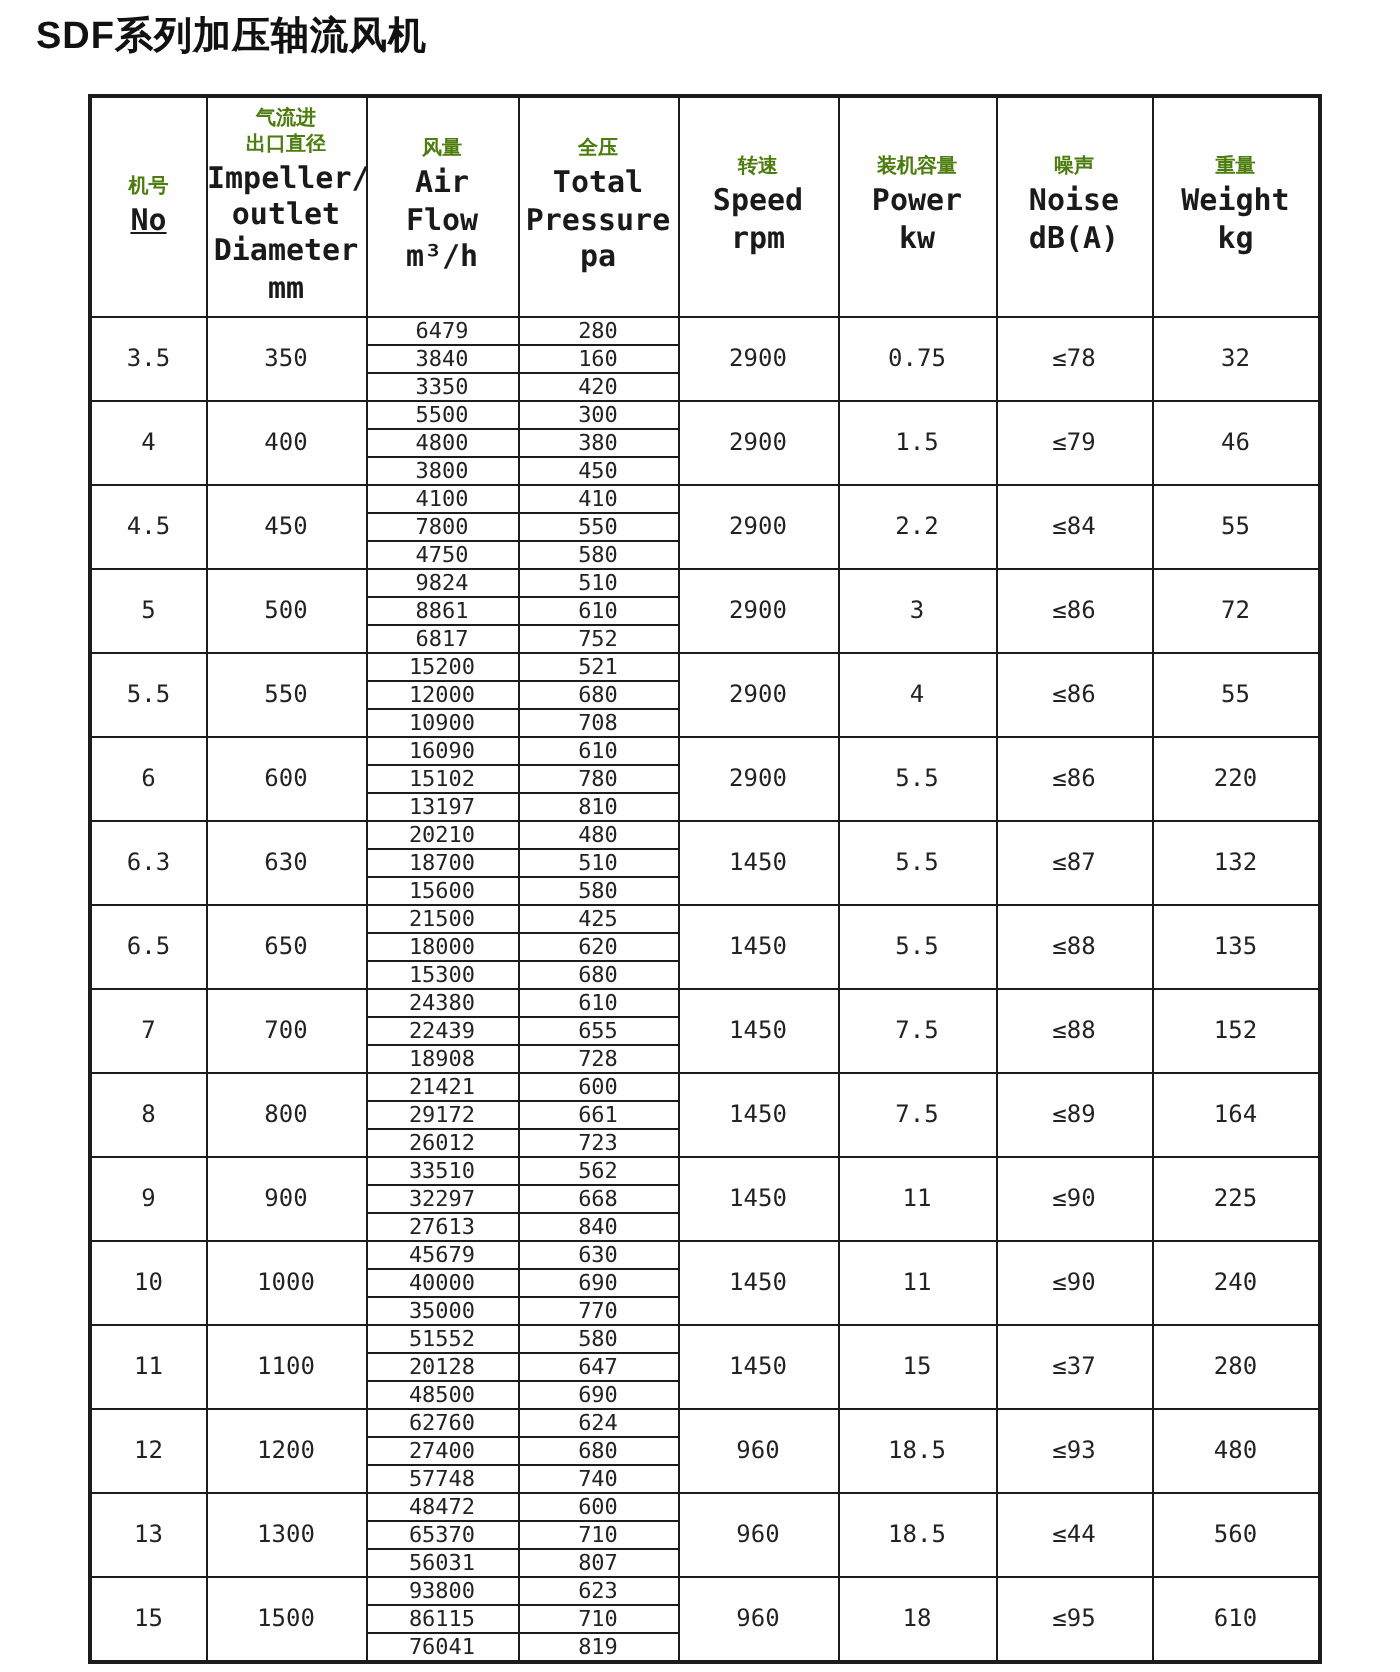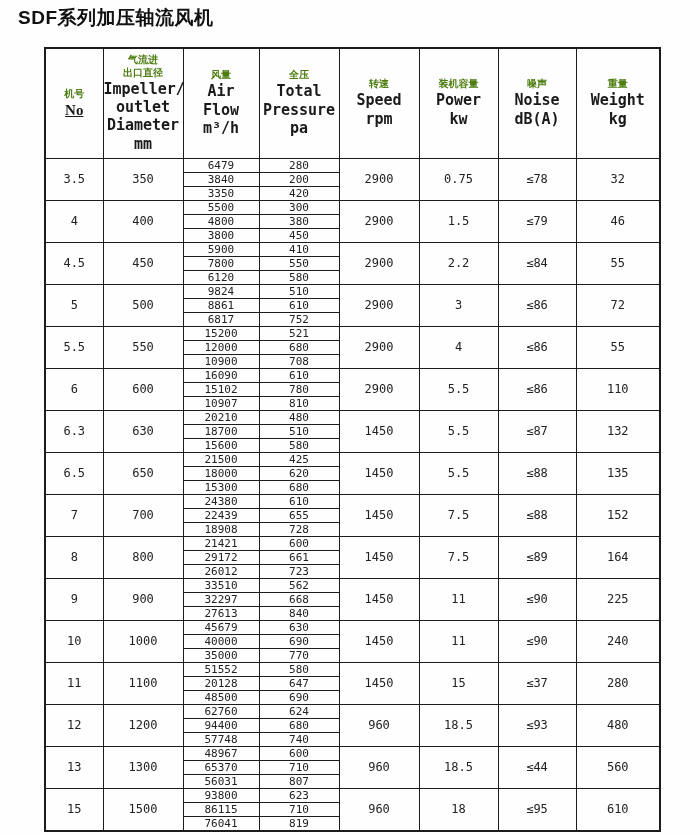--- a/index.html
+++ b/index.html
@@ -30,21 +30,21 @@
   thead tr { height:110px; }
   .hdr-cn {
     font-size:10px; line-height:1.3; white-space:pre-line;
     color:#4d7c0f;
     font-family:Liberation Mono, monospace;
   }
   .hdr-en {
     font-size:15px; line-height:1.22; white-space:pre-line;
     color:#1a1a1a;
   }
-  .u { text-decoration:underline;font-family:Liberation Serif, serif; }
+  .u { text-decoration:underline; }
   tbody td { height:13px; font-size:11px; line-height:1; color:#222; }
   td.span-cell { font-size:12px; }
 </style>
 </head>
 <body>
 
 <div class="page">
 
   <div class="doc-title">SDF系列加压轴流风机</div>
 
@@ -113,21 +113,21 @@
       <td class="span-cell" rowspan="3">350</td>
       <td>6479</td>
       <td>280</td>
       <td class="span-cell" rowspan="3">2900</td>
       <td class="span-cell" rowspan="3">0.75</td>
       <td class="span-cell" rowspan="3">≤78</td>
       <td class="span-cell" rowspan="3">32</td>
     </tr>
     <tr>
       <td>3840</td>
-      <td>200</td>
+      <td>160</td>
     </tr>
     <tr>
       <td>3350</td>
       <td>420</td>
     </tr>
 
     <tr>
       <td class="span-cell" rowspan="3">4</td>
       <td class="span-cell" rowspan="3">400</td>
       <td>5500</td>
@@ -142,33 +142,33 @@
       <td>380</td>
     </tr>
     <tr>
       <td>3800</td>
       <td>450</td>
     </tr>
 
     <tr>
       <td class="span-cell" rowspan="3">4.5</td>
       <td class="span-cell" rowspan="3">450</td>
-      <td>5900</td>
+      <td>4100</td>
       <td>410</td>
       <td class="span-cell" rowspan="3">2900</td>
       <td class="span-cell" rowspan="3">2.2</td>
       <td class="span-cell" rowspan="3">≤84</td>
       <td class="span-cell" rowspan="3">55</td>
     </tr>
     <tr>
       <td>7800</td>
       <td>550</td>
     </tr>
     <tr>
-      <td>6120</td>
+      <td>4750</td>
       <td>580</td>
     </tr>
 
     <tr>
       <td class="span-cell" rowspan="3">5</td>
       <td class="span-cell" rowspan="3">500</td>
       <td>9824</td>
       <td>510</td>
       <td class="span-cell" rowspan="3">2900</td>
       <td class="span-cell" rowspan="3">3</td>
@@ -204,28 +204,28 @@
     </tr>
 
     <tr>
       <td class="span-cell" rowspan="3">6</td>
       <td class="span-cell" rowspan="3">600</td>
       <td>16090</td>
       <td>610</td>
       <td class="span-cell" rowspan="3">2900</td>
       <td class="span-cell" rowspan="3">5.5</td>
       <td class="span-cell" rowspan="3">≤86</td>
-      <td class="span-cell" rowspan="3">110</td>
+      <td class="span-cell" rowspan="3">220</td>
     </tr>
     <tr>
       <td>15102</td>
       <td>780</td>
     </tr>
     <tr>
-      <td>10907</td>
+      <td>13197</td>
       <td>810</td>
     </tr>
 
     <tr>
       <td class="span-cell" rowspan="3">6.3</td>
       <td class="span-cell" rowspan="3">630</td>
       <td>20210</td>
       <td>480</td>
       <td class="span-cell" rowspan="3">1450</td>
       <td class="span-cell" rowspan="3">5.5</td>
@@ -359,32 +359,32 @@
       <td class="span-cell" rowspan="3">12</td>
       <td class="span-cell" rowspan="3">1200</td>
       <td>62760</td>
       <td>624</td>
       <td class="span-cell" rowspan="3">960</td>
       <td class="span-cell" rowspan="3">18.5</td>
       <td class="span-cell" rowspan="3">≤93</td>
       <td class="span-cell" rowspan="3">480</td>
     </tr>
     <tr>
-      <td>94400</td>
+      <td>27400</td>
       <td>680</td>
     </tr>
     <tr>
       <td>57748</td>
       <td>740</td>
     </tr>
 
     <tr>
       <td class="span-cell" rowspan="3">13</td>
       <td class="span-cell" rowspan="3">1300</td>
-      <td>48967</td>
+      <td>48472</td>
       <td>600</td>
       <td class="span-cell" rowspan="3">960</td>
       <td class="span-cell" rowspan="3">18.5</td>
       <td class="span-cell" rowspan="3">≤44</td>
       <td class="span-cell" rowspan="3">560</td>
     </tr>
     <tr>
       <td>65370</td>
       <td>710</td>
     </tr>

